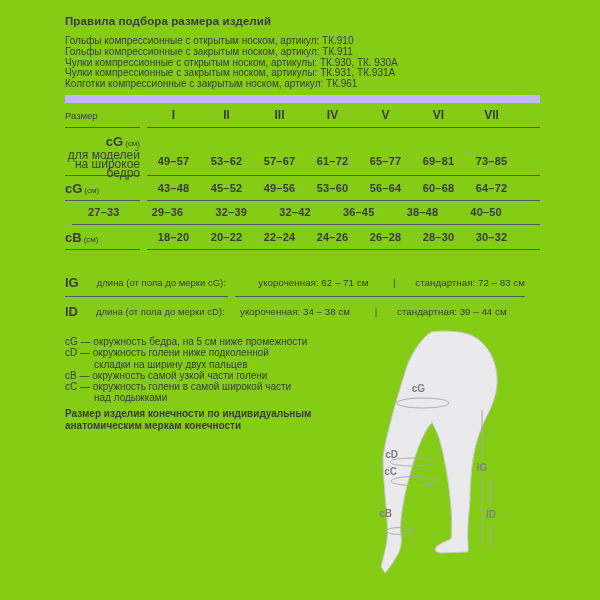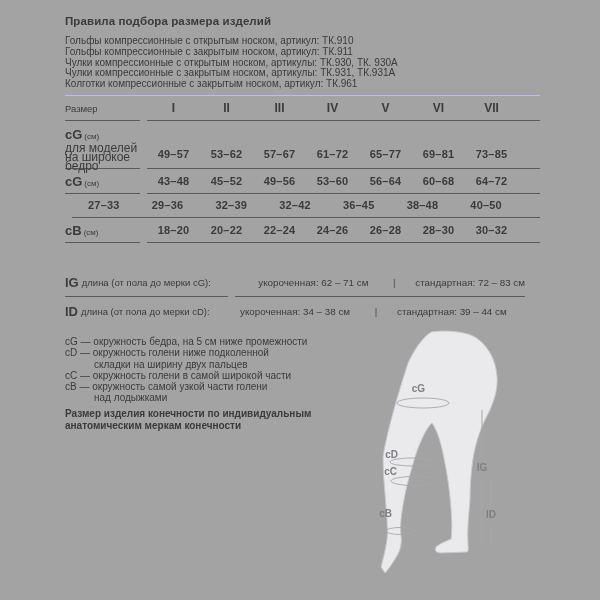--- a/index.html
+++ b/index.html
@@ -1,24 +1,24 @@
 <!DOCTYPE html>
 <html><head>
 <meta charset="utf-8">
 <style>
   html,body { margin:0; padding:0; background:#fff; }
   .page {
-    position:relative; width:600px; height:600px; background:#a3a3a3;
+    position:relative; width:600px; height:600px; background:#84cc16;
     font-family:"Liberation Sans", sans-serif; color:#3b3b3d; overflow:hidden;
   }
   .title { position:absolute; left:65px; top:15px; font-size:11.5px; font-weight:bold; letter-spacing:.1px; }
   .products { position:absolute; left:65px; top:36px; font-size:10px; line-height:10.8px; }
   .products div { white-space:nowrap; }
 
-  .size-table { position:absolute; left:65px; top:95px; width:475px; border-top:1px solid #c4b5fd; }
+  .size-table { position:absolute; left:65px; top:95px; width:475px; border-top:8px solid #c4b5fd;text-align:right; }
   .t-row { display:flex; }
   .t-row .lbl { width:75px; border-bottom:1px solid #5a5a5d; display:flex; align-items:center; }
   .t-row .gapcol { width:7px; }
   .t-row .data {
     flex:1; border-bottom:1px solid #5a5a5d; display:grid;
     grid-template-columns:repeat(7,1fr); padding-right:22px;
     align-items:center; justify-items:center;
   }
   .t-header { height:25px; }
   .t-header .lbl { font-size:9.5px; }
@@ -29,21 +29,21 @@
   .r-std { height:24.5px; }
   .measure { font-weight:bold; font-size:13px; }
   .unit { font-size:8px; margin-left:2px; }
   .notes { font-size:12px; line-height:9px; margin-top:1px; }
   .val { font-weight:bold; font-size:11px; letter-spacing:.2px; white-space:nowrap; }
 
   .len-row { position:absolute; left:65px; width:475px; height:29px; display:flex; }
   .len-lG { top:268px; }
   .len-lD { top:297px; }
   .len-lbl { width:163px; display:flex; align-items:center; white-space:nowrap; }
-  .len-desc { font-size:9.5px; margin-left:3px; }
+  .len-desc { font-size:9.5px; margin-left:18px; }
   .len-vals { flex:1; display:flex; align-items:center; font-size:9.8px; margin-left:7px; margin-right:15px; white-space:nowrap; }
   .len-border .len-lbl { border-bottom:1px solid #5a5a5d; }
   .len-border .len-vals { border-bottom:1px solid #5a5a5d;justify-content:flex-end; }
   .len-short { width:115px; padding-left:5px; }
   .len-sep { width:42px; text-align:center; color:#4a4a4d; }
 
   .legend { position:absolute; left:65px; top:336px; font-size:10px; line-height:11.3px; }
   .legend div { white-space:nowrap; }
   .legend .wrap2 { padding-left:29px; }
   .note { position:absolute; left:65px; top:408px; font-size:10px; font-weight:bold; line-height:11.5px; }
@@ -174,22 +174,22 @@
       <span class="len-short">укороченная: 34 – 38 см</span>
       <span class="len-sep">|</span>
       <span class="len-standard">стандартная: 39 – 44 см</span>
     </div>
   </div>
 
   <div class="legend">
     <div>cG — окружность бедра, на 5 см ниже промежности</div>
     <div>cD — окружность голени ниже подколенной</div>
     <div class="wrap2">складки на ширину двух пальцев</div>
+    <div>cB — окружность самой узкой части голени</div>
     <div>cC — окружность голени в самой широкой части</div>
-    <div>cB — окружность самой узкой части голени</div>
     <div class="wrap2">над лодыжками</div>
   </div>
 
   <div class="note">
     <div>Размер изделия конечности по индивидуальным</div>
     <div>анатомическим меркам конечности</div>
   </div>
 
   <svg class="leg-diagram" viewBox="0 0 140 266" xmlns="http://www.w3.org/2000/svg">
     <path d="M 63,4

